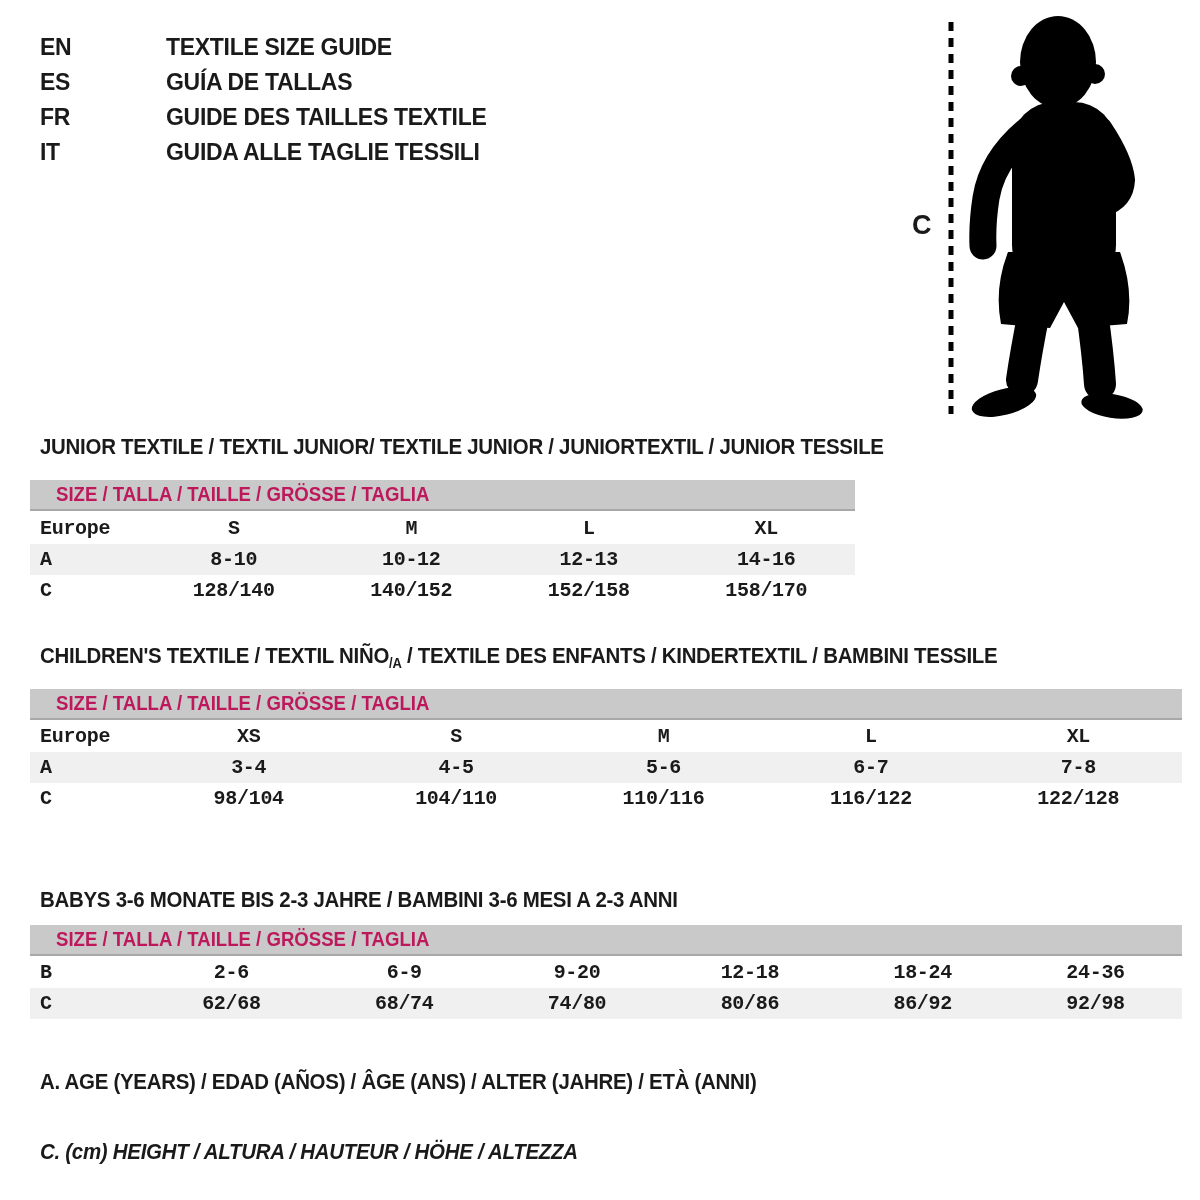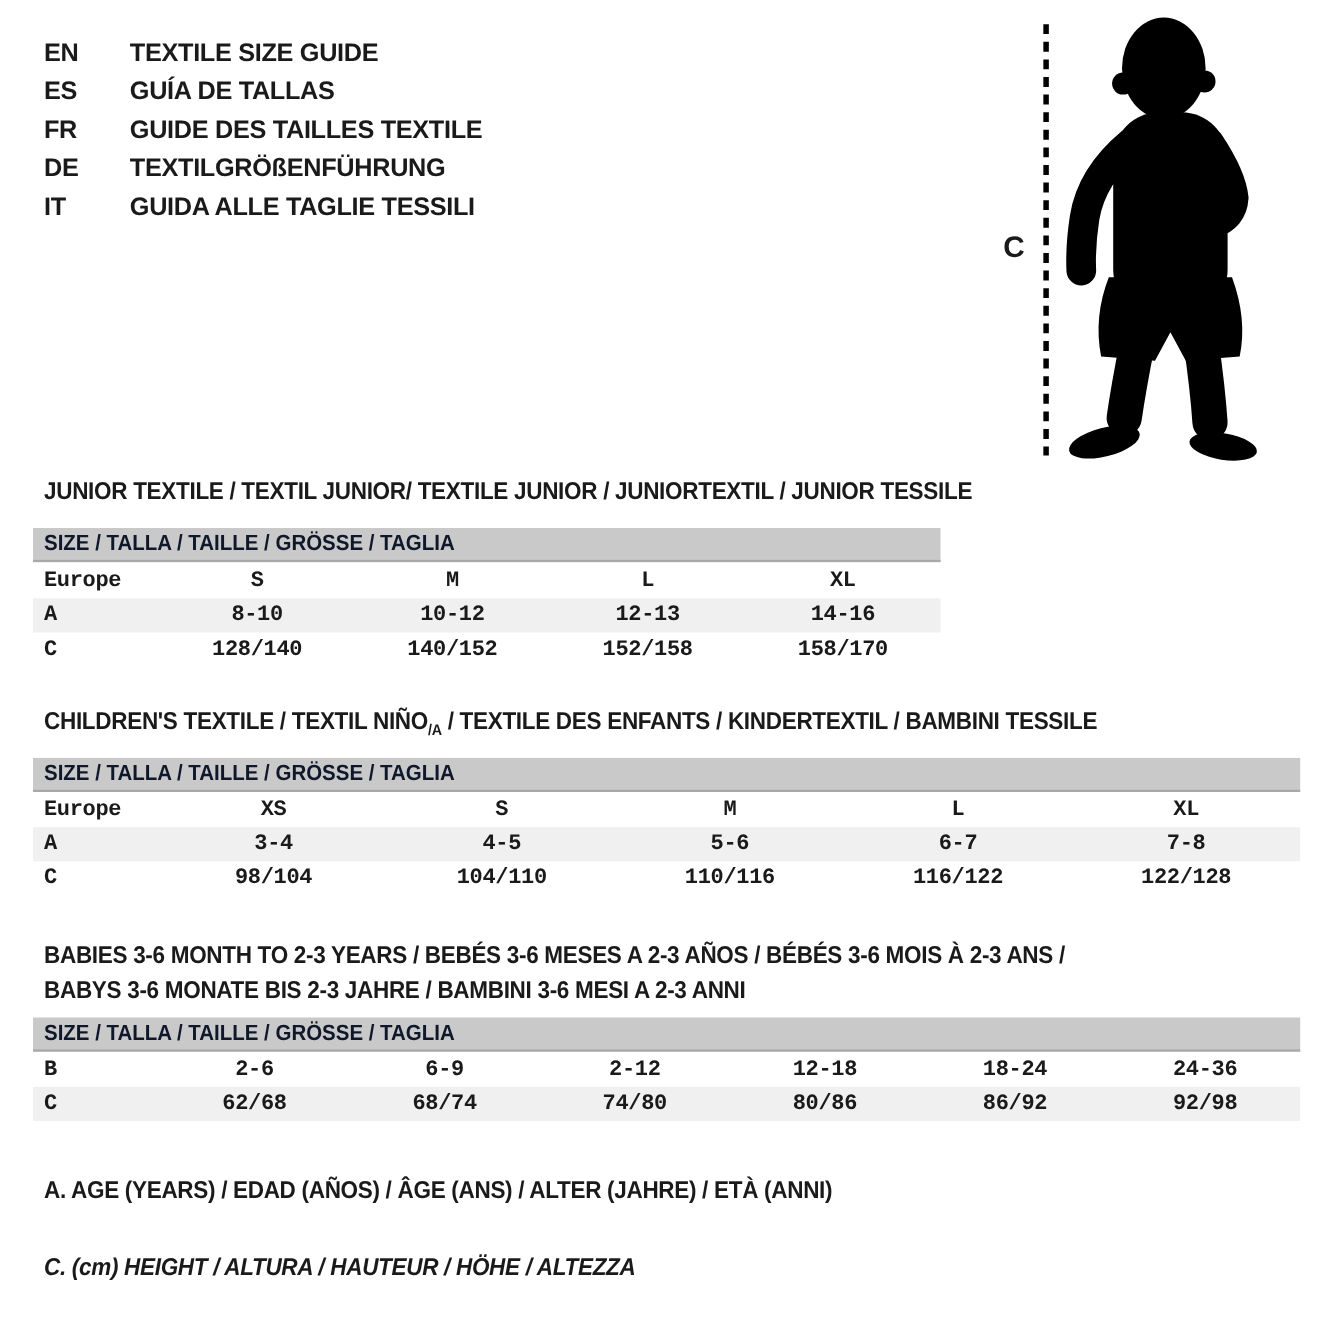--- a/index.html
+++ b/index.html
@@ -5,32 +5,32 @@
   * { margin:0; padding:0; box-sizing:border-box; }
   html,body { background:#ffffff; }
   .page {
     position:relative; width:1200px; height:1200px; background:#ffffff;
     font-family:"Liberation Sans", sans-serif; font-weight:bold; color:#1a1a1a;
     overflow:hidden;
   }
   .cond { display:inline-block; transform:scaleX(0.93); transform-origin:0 50%; white-space:nowrap; }
   
   .langs { position:absolute; left:40px; top:30px; }
-  .lang-row { display:flex; height:35px; align-items:center; font-size:23px; letter-spacing:-0.3px; }
+  .lang-row { display:flex; height:35px; align-items:center; font-size:23px; letter-spacing:-0.3px;gap:48px; }
   .lang-code { width:78px; }
   
   .figure { position:absolute; left:930px; top:12px; width:230px; height:412px; }
   .measure-label { position:absolute; left:912px; top:210px; font-size:27px; }
   
   .section-title { position:absolute; left:40px; font-size:22px; letter-spacing:-0.3px; line-height:26px; }
   .sub { font-size:14px; vertical-align:-5px; }
   
   .size-bar {
-    position:absolute; left:30px; height:31px; background:#c9c9c9; color:#0f172a;
-    font-size:20px; display:flex; align-items:center; padding-left:10px;
+    position:absolute; left:30px; height:31px; background:#c9c9c9; color:#be185d;
+    font-size:20px; display:flex; align-items:center; padding-left:26px;
     border-bottom:2px solid #a8a8a8;
   }
   
   .size-table { position:absolute; left:30px; font-size:20px; }
   .trow { display:flex; height:31px; align-items:center;font-family:Liberation Mono, monospace; }
   .trow.shaded { background:#f0f0f0; }
   .row-label { width:115px; padding-left:10px; letter-spacing:-0.3px; }
   .cell { flex:1; text-align:center; letter-spacing:-0.3px; }
   
   .legend-line { position:absolute; left:40px; font-size:22px; letter-spacing:-0.3px; }
@@ -45,24 +45,20 @@
       <span class="lang-code">EN</span>
       <span>TEXTILE SIZE GUIDE</span>
     </div>
     <div class="lang-row">
       <span class="lang-code">ES</span>
       <span>GUÍA DE TALLAS</span>
     </div>
     <div class="lang-row">
       <span class="lang-code">FR</span>
       <span>GUIDE DES TAILLES TEXTILE</span>
-    </div>
-    <div class="lang-row">
-      <span class="lang-code">DE</span>
-      <span>TEXTILGRÖßENFÜHRUNG</span>
     </div>
     <div class="lang-row">
       <span class="lang-code">IT</span>
       <span>GUIDA ALLE TAGLIE TESSILI</span>
     </div>
   </div>
 
   <div class="measure-label">C</div>
   <svg class="figure" viewBox="0 0 230 412" xmlns="http://www.w3.org/2000/svg">
     <line x1="21" y1="10" x2="21" y2="402" stroke="#000000" stroke-width="5" stroke-dasharray="9 7"></line>
@@ -137,35 +133,32 @@
     <div class="trow">
       <span class="row-label">C</span>
       <span class="cell">98/104</span>
       <span class="cell">104/110</span>
       <span class="cell">110/116</span>
       <span class="cell">116/122</span>
       <span class="cell">122/128</span>
     </div>
   </div>
 
-  <div class="section-title" style="top:855px;">
-    <span class="cond">BABIES 3-6 MONTH TO 2-3 YEARS / BEBÉS 3-6 MESES A 2-3 AÑOS / BÉBÉS 3-6 MOIS À 2-3 ANS /</span>
-  </div>
   <div class="section-title" style="top:887px;">
     <span class="cond">BABYS 3-6 MONATE BIS 2-3 JAHRE / BAMBINI 3-6 MESI A 2-3 ANNI</span>
   </div>
   <div class="size-bar" style="top:925px; width:1152px;">
     <span class="cond">SIZE / TALLA / TAILLE / GRÖSSE / TAGLIA</span>
   </div>
   <div class="size-table" style="top:957px; width:1152px;">
     <div class="trow">
       <span class="row-label">B</span>
       <span class="cell">2-6</span>
       <span class="cell">6-9</span>
-      <span class="cell">2-12</span>
+      <span class="cell">9-20</span>
       <span class="cell">12-18</span>
       <span class="cell">18-24</span>
       <span class="cell">24-36</span>
     </div>
     <div class="trow shaded">
       <span class="row-label">C</span>
       <span class="cell">62/68</span>
       <span class="cell">68/74</span>
       <span class="cell">74/80</span>
       <span class="cell">80/86</span>

